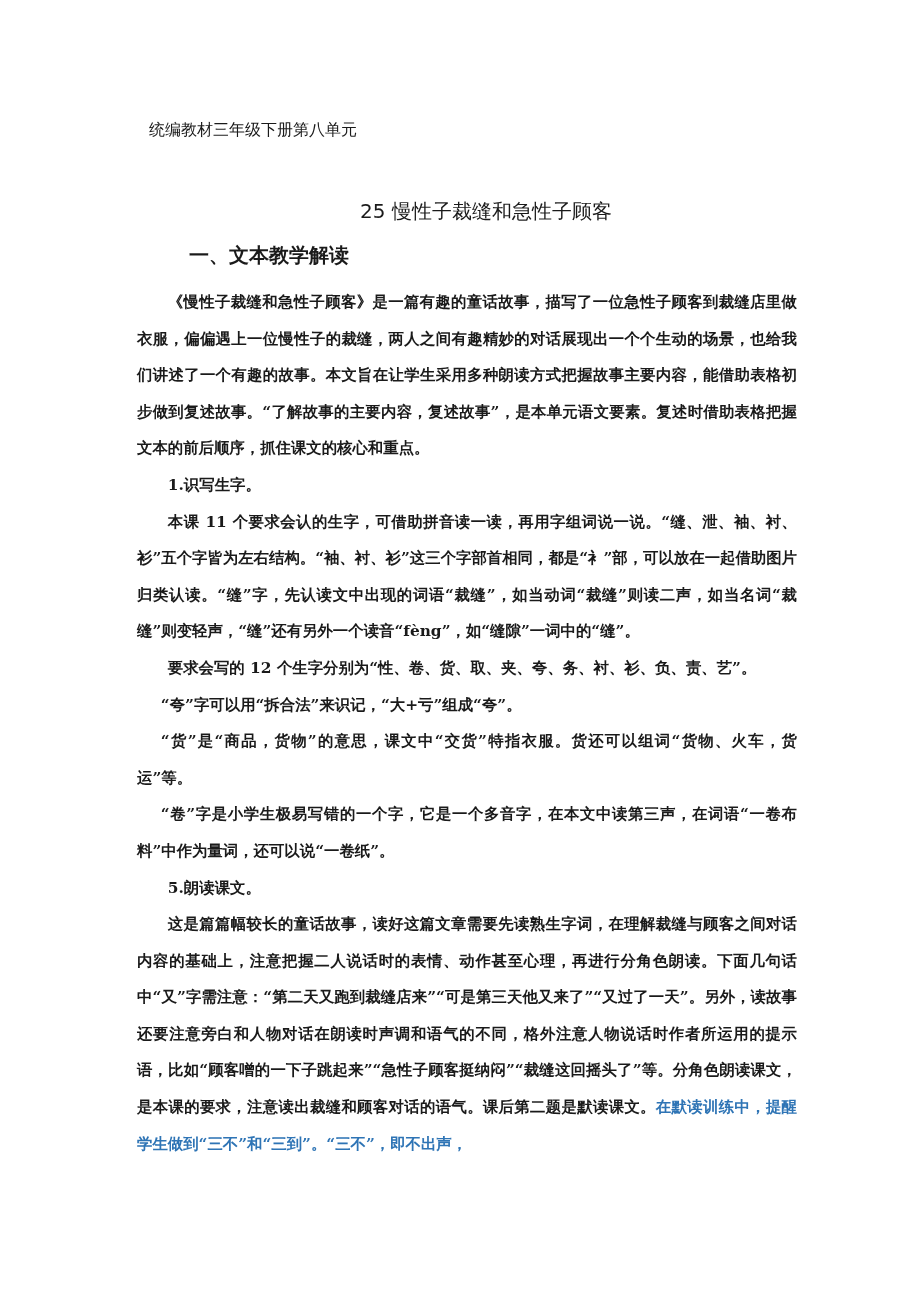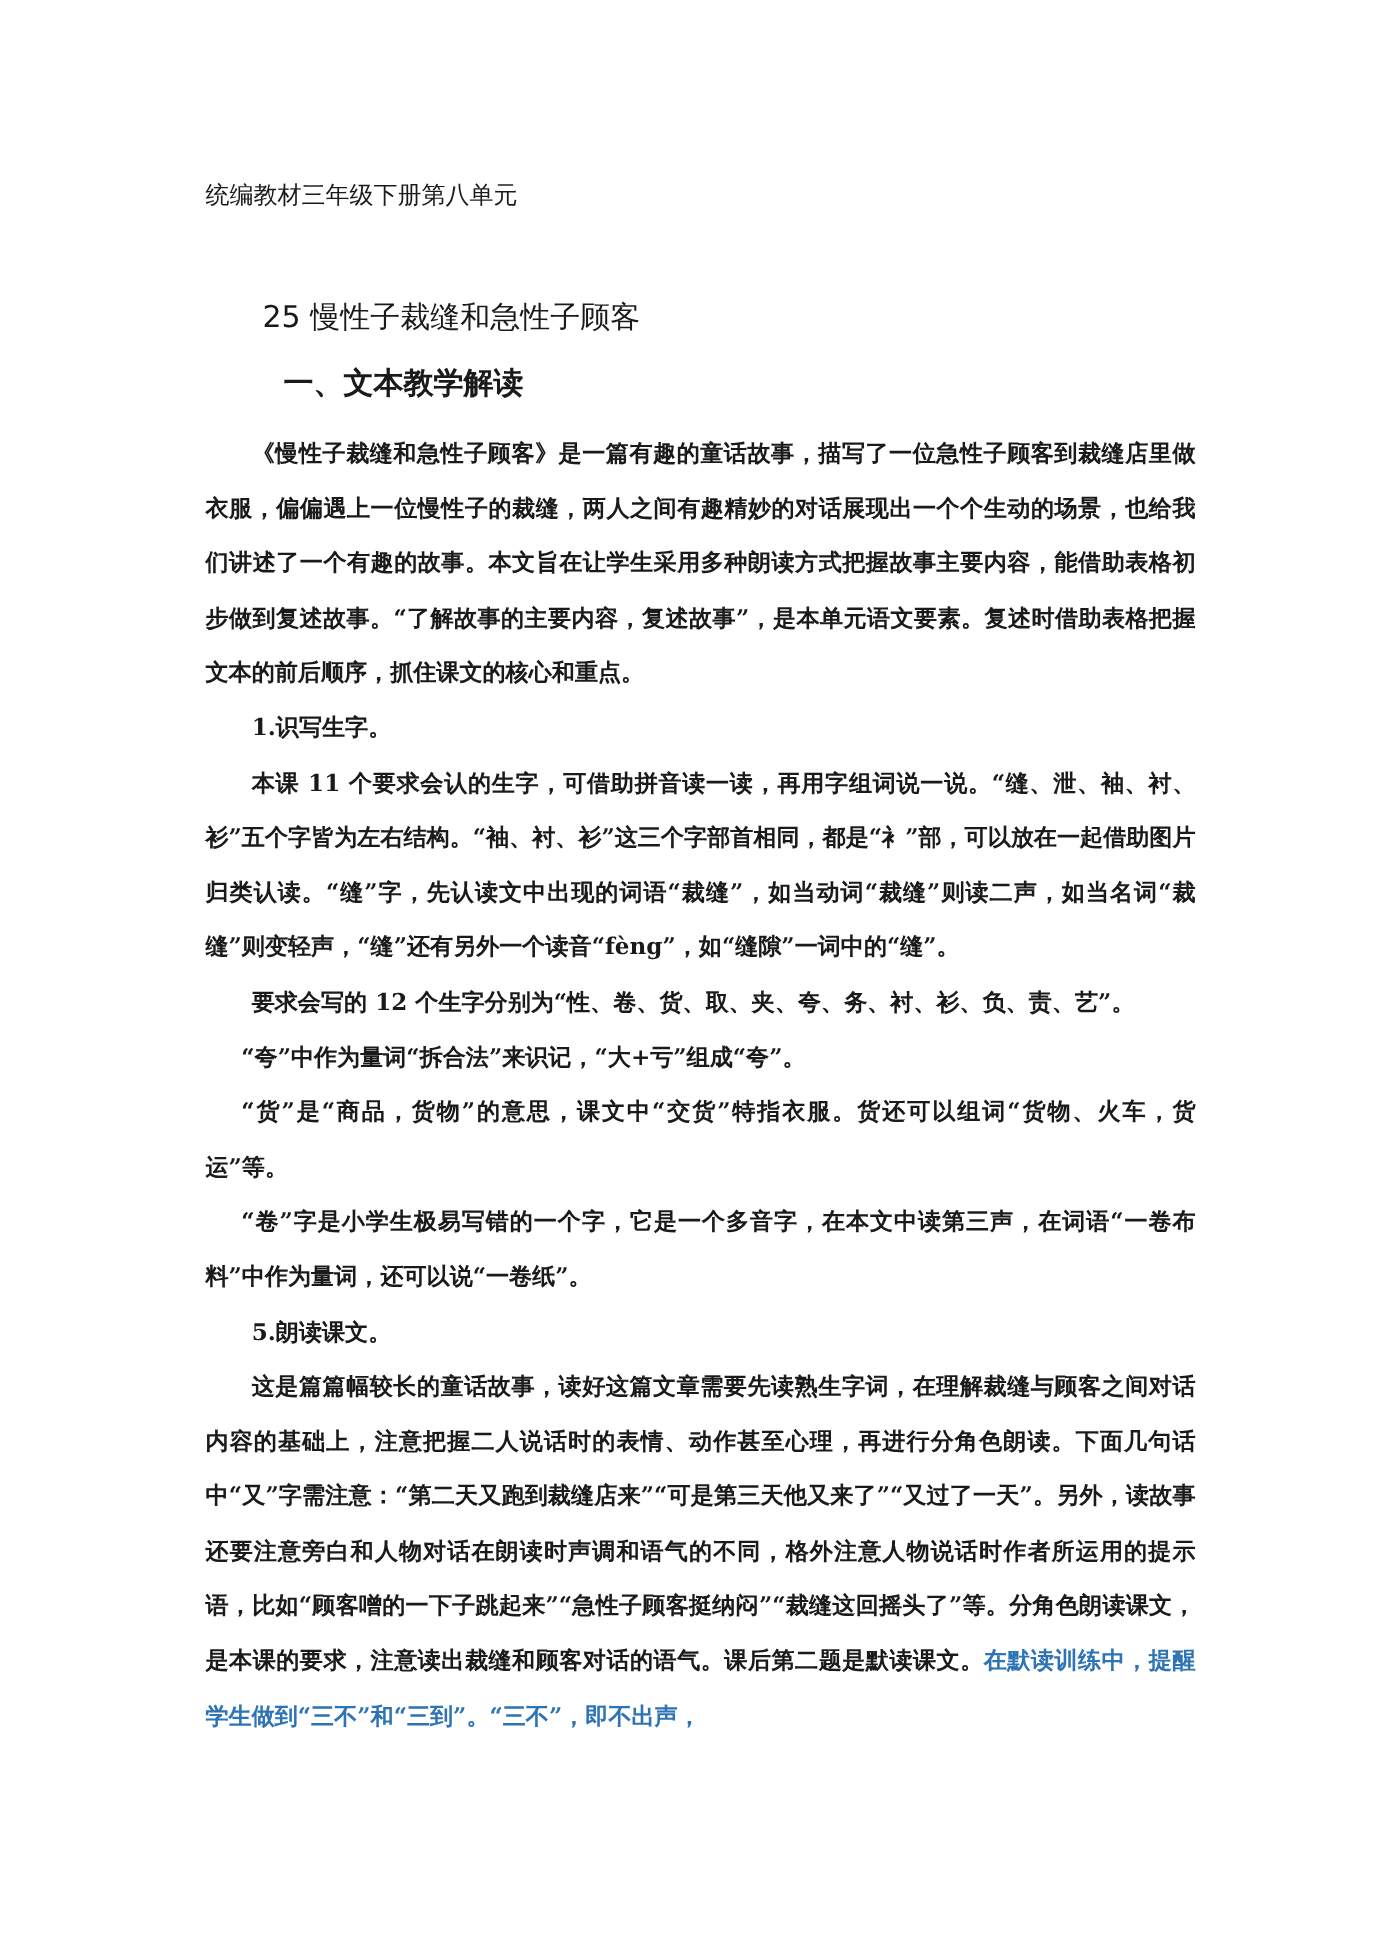--- a/index.html
+++ b/index.html
@@ -16,32 +16,33 @@
       color: #1a1a1a;
     }
     .page {
       position: absolute;
       left: 137px;
       top: 0;
       width: 660px;
     }
     .unit-label {
       position: absolute;
-      left: 0;
+      left: 12px;
       top: 118px;
       font-size: 16px;
       line-height: 24px;
       white-space: nowrap;
       letter-spacing: 0px;
     }
     .lesson-title {
       position: absolute;
       left: 0;
       width: 660px;
       top: 196px;
+      text-align: center;
       font-family: "DejaVu Sans", "Liberation Sans", sans-serif;
       font-size: 20px;
       line-height: 30px;
       white-space: nowrap;
       padding-left: 38px;
       box-sizing: border-box;
     }
     .section-heading {
       position: absolute;
       left: 52px;
@@ -81,19 +82,19 @@
 
   <div class="lesson-title">25 慢性子裁缝和急性子顾客</div>
 
   <div class="section-heading">一、文本教学解读</div>
 
   <div class="body">
     <p>《慢性子裁缝和急性子顾客》是一篇有趣的童话故事，描写了一位急性子顾客到裁缝店里做衣服，偏偏遇上一位慢性子的裁缝，两人之间有趣精妙的对话展现出一个个生动的场景，也给我们讲述了一个有趣的故事。本文旨在让学生采用多种朗读方式把握故事主要内容，能借助表格初步做到复述故事。“了解故事的主要内容，复述故事”，是本单元语文要素。复述时借助表格把握文本的前后顺序，抓住课文的核心和重点。</p>
     <p>1.识写生字。</p>
     <p>本课 11 个要求会认的生字，可借助拼音读一读，再用字组词说一说。“缝、泄、袖、衬、衫”五个字皆为左右结构。“袖、衬、衫”这三个字部首相同，都是“衤”部，可以放在一起借助图片归类认读。“缝”字，先认读文中出现的词语“裁缝”，如当动词“裁缝”则读二声，如当名词“裁缝”则变轻声，“缝”还有另外一个读音“fèng”，如“缝隙”一词中的“缝”。</p>
     <p>要求会写的 12 个生字分别为“性、卷、货、取、夹、夸、务、衬、衫、负、责、艺”。</p>
-    <p class="flush">“夸”中作为量词“拆合法”来识记，“大+亏”组成“夸”。</p>
+    <p class="flush">“夸”字可以用“拆合法”来识记，“大+亏”组成“夸”。</p>
     <p class="flush">“货”是“商品，货物”的意思，课文中“交货”特指衣服。货还可以组词“货物、火车，货运”等。</p>
     <p class="flush">“卷”字是小学生极易写错的一个字，它是一个多音字，在本文中读第三声，在词语“一卷布料”中作为量词，还可以说“一卷纸”。</p>
     <p>5.朗读课文。</p>
     <p><span>这是篇篇幅较长的童话故事，读好这篇文章需要先读熟生字词，在理解裁缝与顾客之间对话内容的基础上，注意把握二人说话时的表情、动作甚至心理，再进行分角色朗读。下面几句话中“又”字需注意：“第二天又跑到裁缝店来”“可是第三天他又来了”“又过了一天”。另外，读故事还要注意旁白和人物对话在朗读时声调和语气的不同，格外注意人物说话时作者所运用的提示语，比如“顾客噌的一下子跳起来”“急性子顾客挺纳闷”“裁缝这回摇头了”等。分角色朗读课文，是本课的要求，注意读出裁缝和顾客对话的语气。课后第二题是默读课文。</span><span class="hl">在默读训练中，提醒学生做到“三不”和“三到”。“三不”，即不出声，</span></p>
   </div>
 </div>
 
 </body></html>

